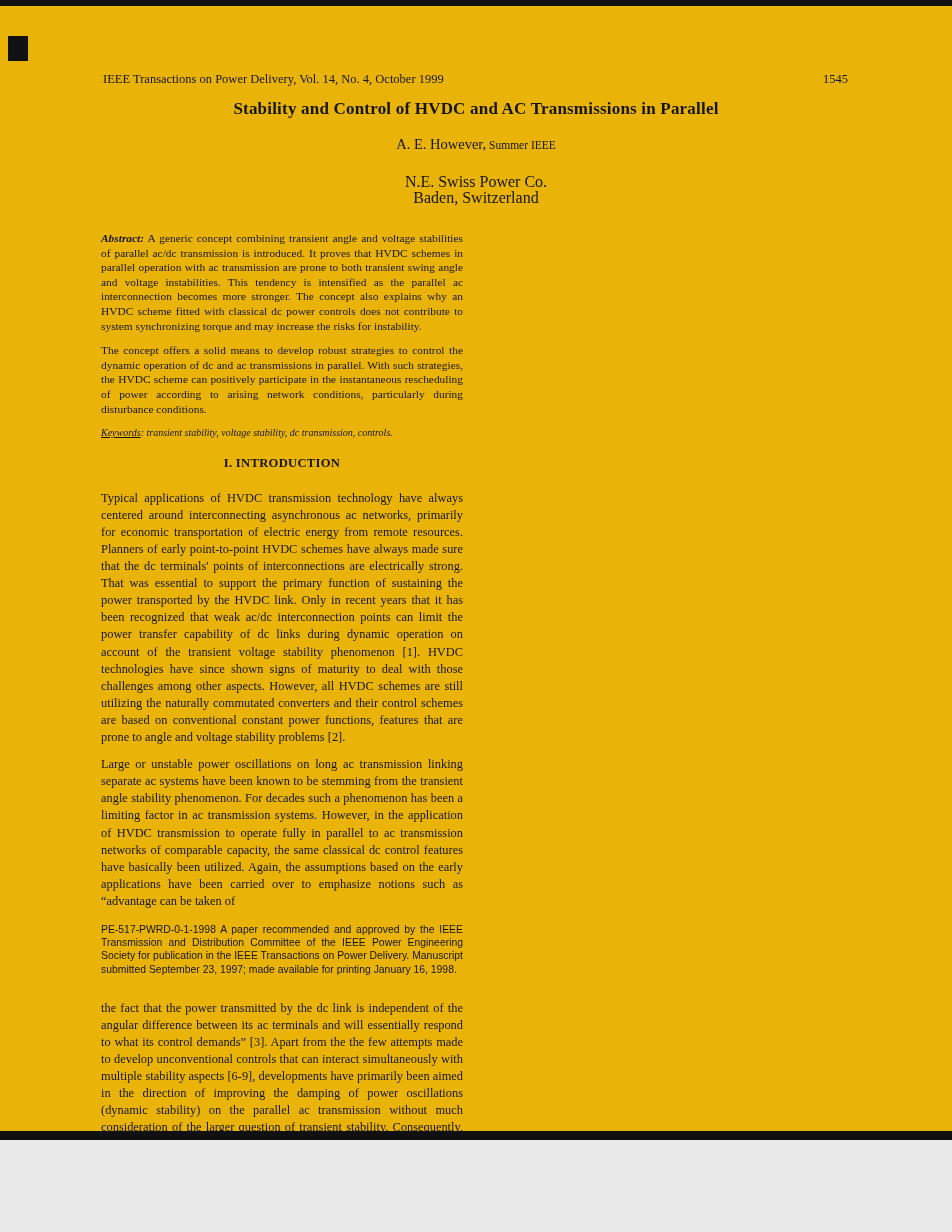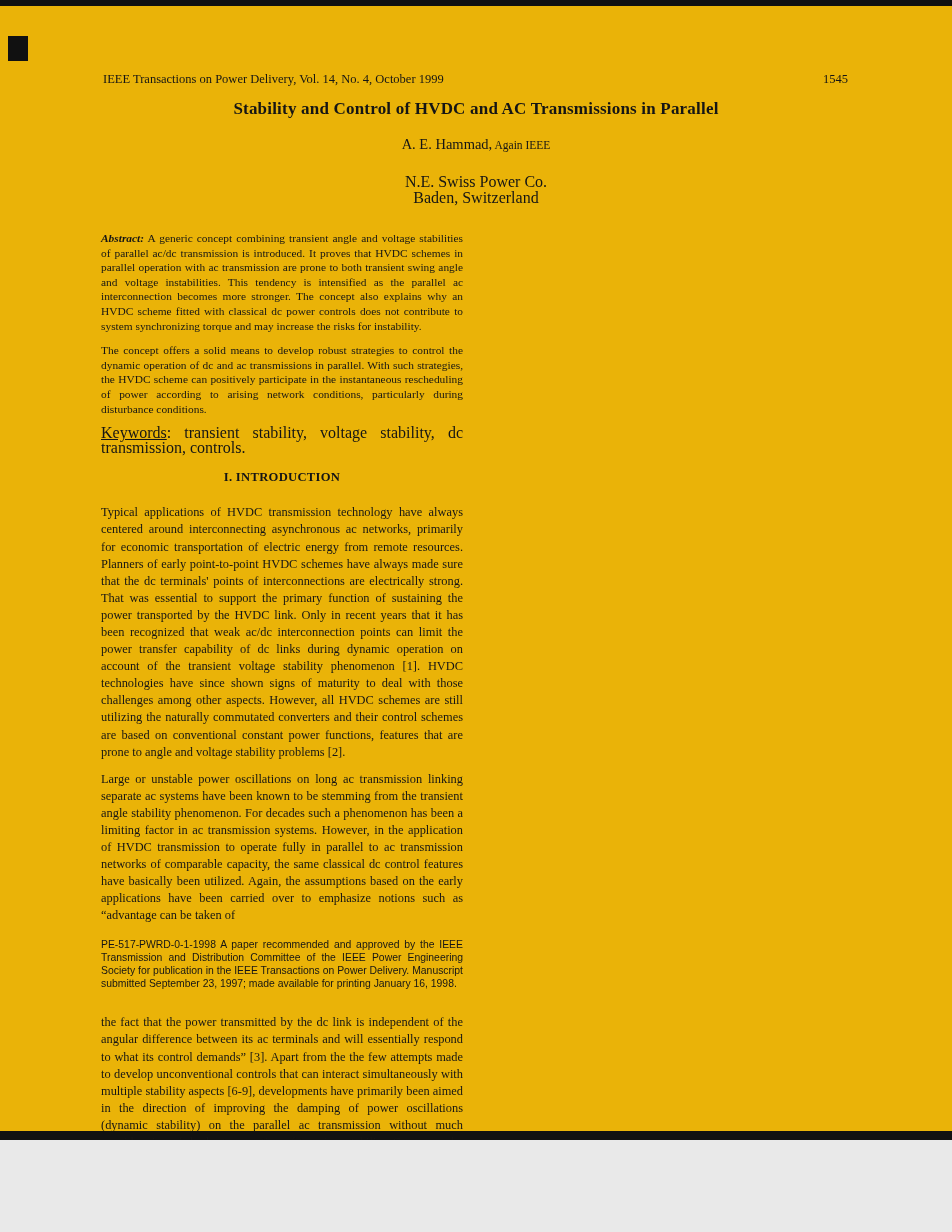--- a/index.html
+++ b/index.html
@@ -22,21 +22,21 @@
   }
   .byline { position:absolute; top:136px; left:0; width:100%; text-align:center; font-size:14.5px; }
   .byline .suffix { font-size:11.5px; }
   .affils { position:absolute; top:174px; left:0; width:100%; text-align:center; font-size:16px; line-height:15.5px; }
 
   .columns { position:absolute; top:231px; left:101px; width:748px; display:flex; gap:24px;flex-direction:column; }
   .col { width:362px; }
 
   .abs-para { font-size:11.4px; line-height:14.6px; text-align:justify; margin:0 0 10px 0; }
   .abs-label { font-weight:bold; font-style:italic; }
-  .kw-para { font-size:16px; line-height:14.6px; text-align:justify; margin:0 0 4px 0; }
+  .kw-para { font-size:10px; line-height:14.6px; font-style:italic; text-align:justify; margin:0 0 4px 0; }
   .kw-label { text-decoration:underline; }
   .section-heading { text-align:center; font-size:12.6px; font-weight:bold; letter-spacing:.3px; margin:15px 0 19px 0; }
   .body-para { font-size:12.4px; line-height:17.1px; text-align:justify; margin:0 0 10px 0; }
   .footnote {
     font-family:"Liberation Sans", sans-serif;
     font-size:10.4px; line-height:13.2px; text-align:justify; margin-top:13px;
   }
   .copyright { position:absolute; top:1128px; left:0; width:100%; text-align:center; font-size:12.2px; }
 
   figure { margin:24px 0 0 0; }
@@ -68,21 +68,21 @@
   <div class="scan-bottom"></div>
 
   <div class="header-row">
     <span>IEEE Transactions on Power Delivery, Vol. 14, No. 4, October 1999</span>
     <span>1545</span>
   </div>
 
   <div class="paper-title">Stability and Control of HVDC and AC Transmissions in Parallel</div>
 
   <div class="byline">
-    <span>A. E. Hammad,</span><span class="suffix"> Again IEEE</span>
+    <span>A. E. However,</span><span class="suffix"> Summer IEEE</span>
   </div>
   <div class="affils">
     <div>N.E. Swiss Power Co.</div>
     <div>Baden, Switzerland</div>
   </div>
 
   <div class="columns">
 
     <div class="col">
       <p class="abs-para"><span class="abs-label">Abstract:</span><span> A generic concept combining transient angle and voltage stabilities of parallel ac/dc transmission is introduced. It proves that HVDC schemes in parallel operation with ac transmission are prone to both transient swing angle and voltage instabilities. This tendency is intensified as the parallel ac interconnection becomes more stronger. The concept also explains why an HVDC scheme fitted with classical dc power controls does not contribute to system synchronizing torque and may increase the risks for instability.</span></p>

